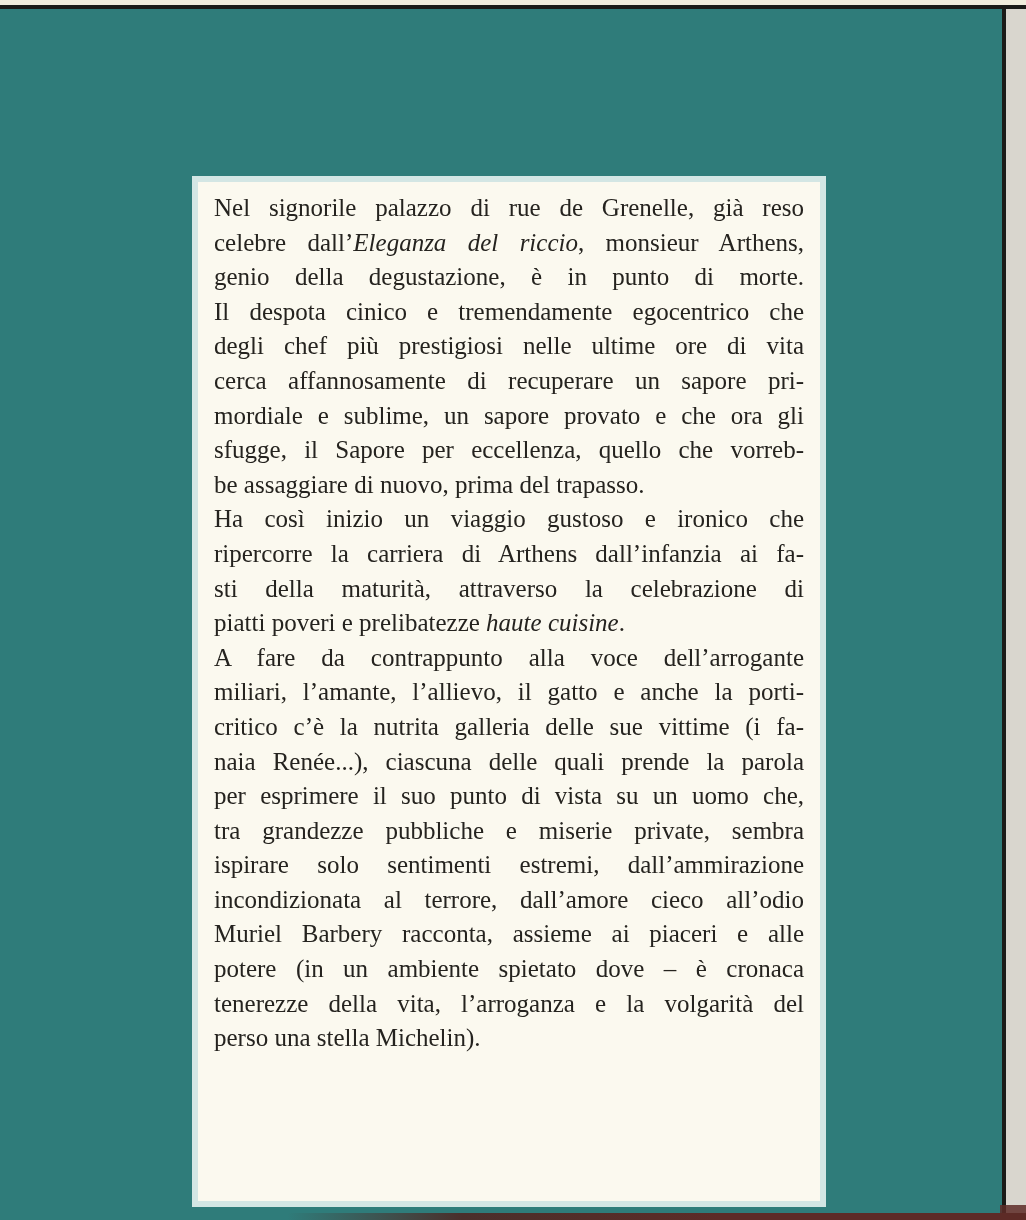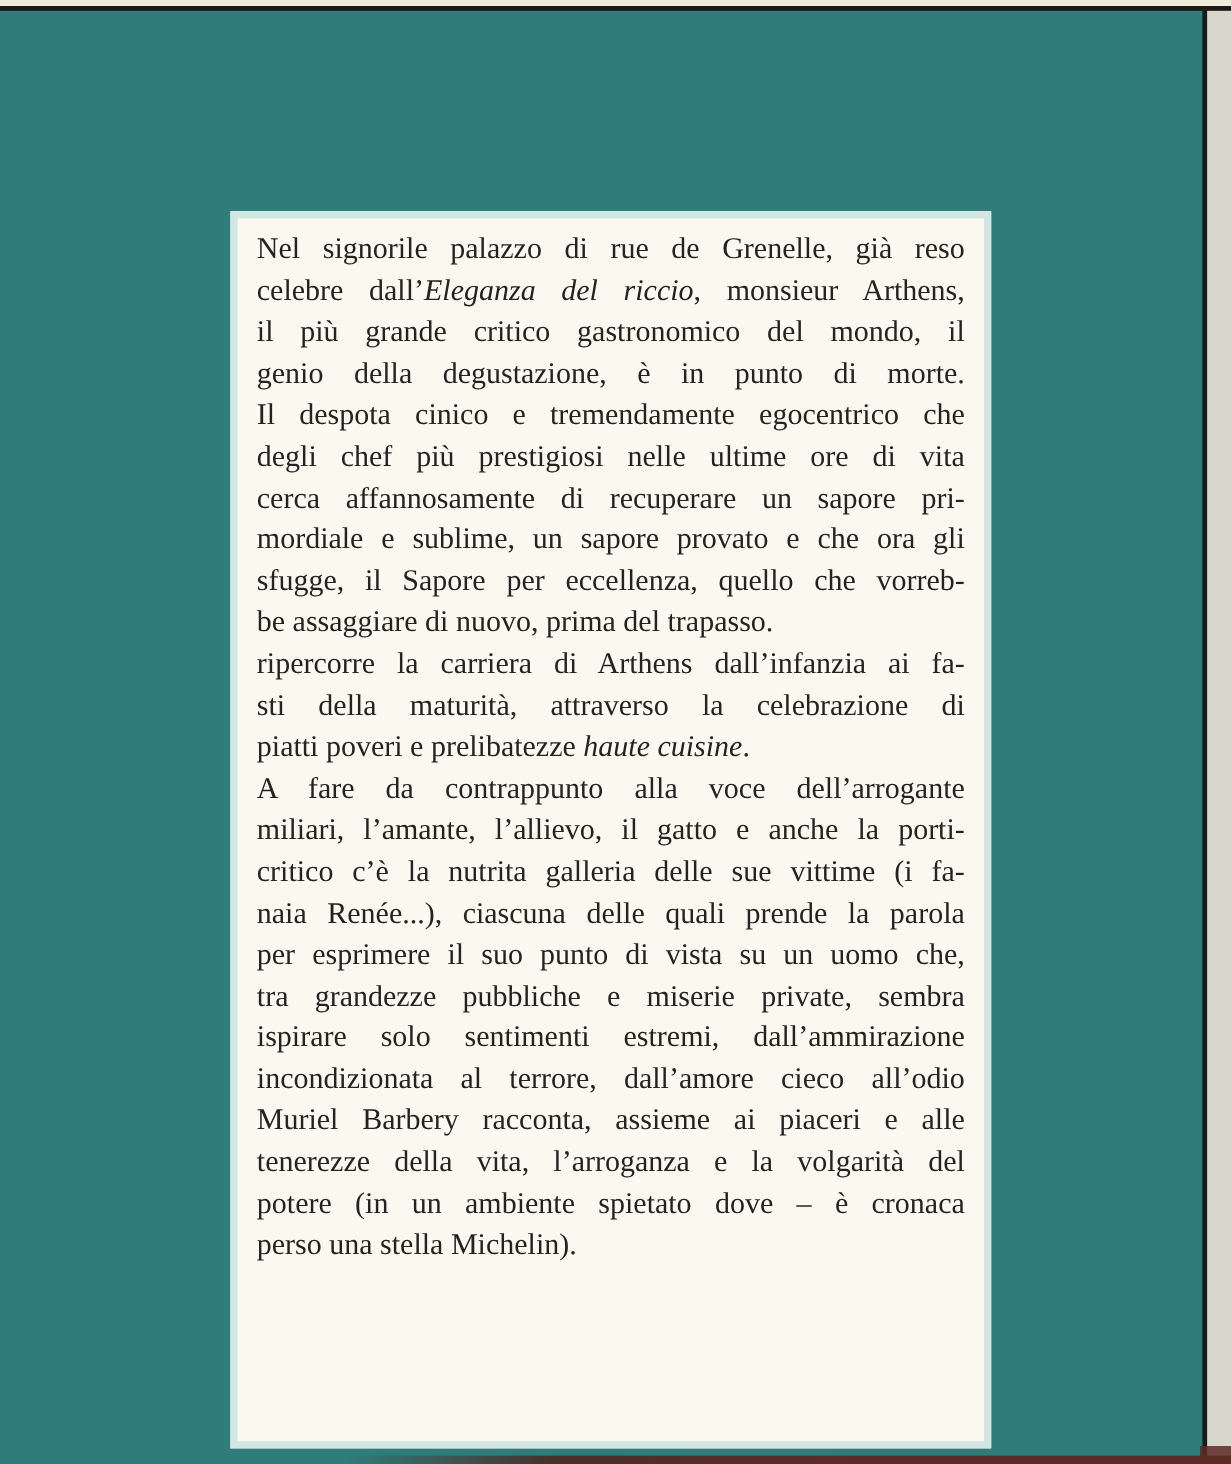--- a/index.html
+++ b/index.html
@@ -103,37 +103,37 @@
 <div class="top-line"></div>
 <div class="right-line"></div>
 <div class="right-strip"></div>
 <div class="bottom-strip"></div>
 <div class="bottom-right-corner"></div>
 
 <div class="blurb-panel">
   <div class="blurb-text">
       <div class="line"><span>Nel signorile palazzo di rue de Grenelle, già reso</span></div>
       <div class="line"><span>celebre dall’</span><em>Eleganza del riccio</em><span>, monsieur Arthens,</span></div>
-      <div class="line"><span>il più grande critico gastronomico del mondo, il</span></div>
       <div class="line"><span>genio della degustazione, è in punto di morte.</span></div>
       <div class="line"><span>Il despota cinico e tremendamente egocentrico che</span></div>
       <div class="line"><span>degli chef più prestigiosi nelle ultime ore di vita</span></div>
       <div class="line"><span>cerca affannosamente di recuperare un sapore pri-</span></div>
       <div class="line"><span>mordiale e sublime, un sapore provato e che ora gli</span></div>
       <div class="line"><span>sfugge, il Sapore per eccellenza, quello che vorreb-</span></div>
       <div class="line para-end"><span>be assaggiare di nuovo, prima del trapasso.</span></div>
+      <div class="line"><span>Ha così inizio un viaggio gustoso e ironico che</span></div>
       <div class="line"><span>ripercorre la carriera di Arthens dall’infanzia ai fa-</span></div>
       <div class="line"><span>sti della maturità, attraverso la celebrazione di</span></div>
       <div class="line para-end"><span>piatti poveri e prelibatezze </span><em>haute cuisine</em><span>.</span></div>
       <div class="line"><span>A fare da contrappunto alla voce dell’arrogante</span></div>
       <div class="line"><span>miliari, l’amante, l’allievo, il gatto e anche la porti-</span></div>
       <div class="line"><span>critico c’è la nutrita galleria delle sue vittime (i fa-</span></div>
       <div class="line"><span>naia Renée...), ciascuna delle quali prende la parola</span></div>
       <div class="line"><span>per esprimere il suo punto di vista su un uomo che,</span></div>
       <div class="line"><span>tra grandezze pubbliche e miserie private, sembra</span></div>
       <div class="line"><span>ispirare solo sentimenti estremi, dall’ammirazione</span></div>
       <div class="line"><span>incondizionata al terrore, dall’amore cieco all’odio</span></div>
       <div class="line"><span>Muriel Barbery racconta, assieme ai piaceri e alle</span></div>
+      <div class="line"><span>potere (in un ambiente spietato dove – è cronaca</span></div>
       <div class="line"><span>tenerezze della vita, l’arroganza e la volgarità del</span></div>
-      <div class="line"><span>potere (in un ambiente spietato dove – è cronaca</span></div>
       <div class="line para-end"><span>perso una stella Michelin).</span></div>
     </div>
 </div>
 
 </body></html>

